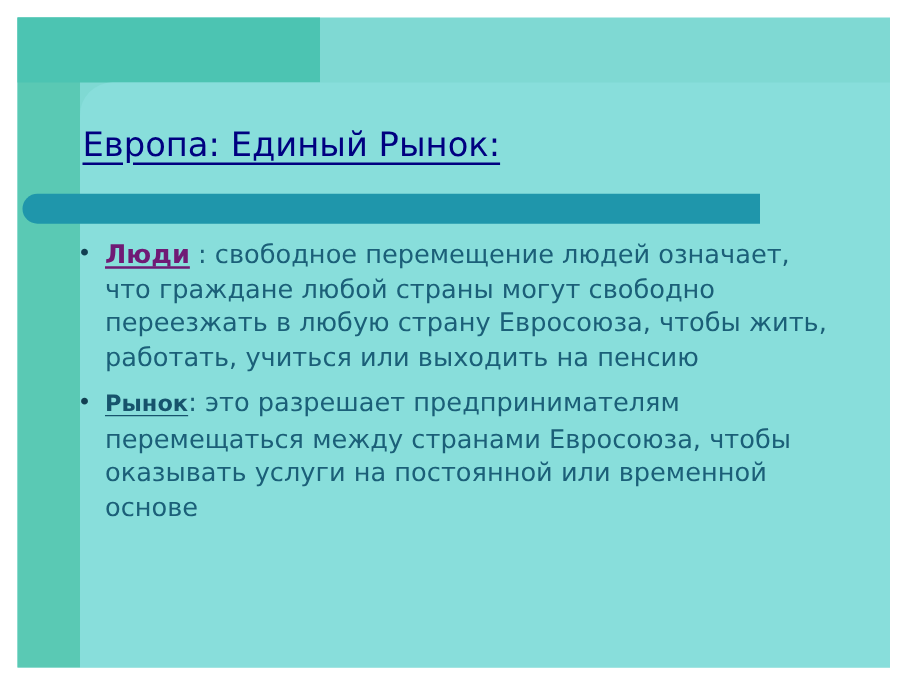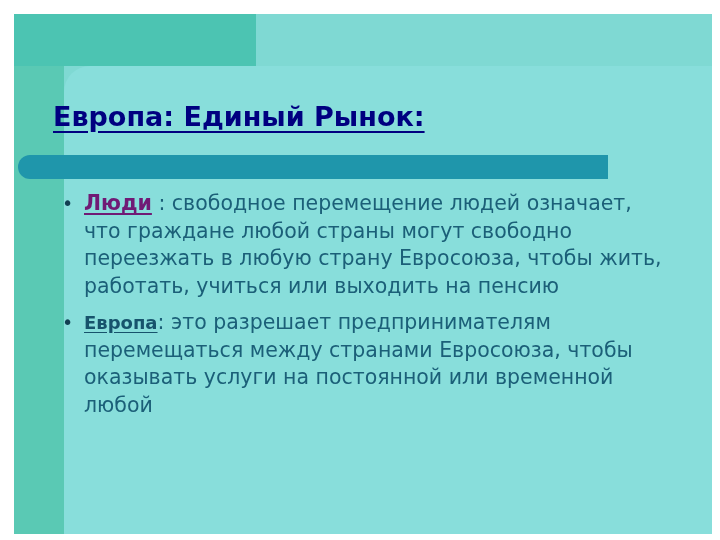--- a/index.html
+++ b/index.html
@@ -67,24 +67,24 @@
     position: absolute;
     left: 18px; top: 155px;
     width: 590px; height: 24px;
     background: #1f96ab;
     border-top-left-radius: 12px;
     border-bottom-left-radius: 12px;
   }
   
   .title {
     position: absolute;
-    left: 53px; top: 101px;
+    left: 66px; top: 101px;
     color: #000080;
     font-size: 27px;
-    font-weight: bold;
+    font-weight: normal;
     letter-spacing: 0px;
     white-space: nowrap;
   }
   .title .title-text {
     text-decoration: underline;
     text-underline-offset: 5px;
   }
   
   .body {
     position: absolute;
@@ -153,18 +153,18 @@
     <div class="bullet-block">
       <div class="bullet-row">
         <div class="bullet-mark">•</div>
         <div class="bullet-text"><span class="lead">Люди</span><span> : </span><span>свободное перемещение людей означает, что граждане любой страны могут свободно переезжать в любую страну Евросоюза, чтобы жить, работать, учиться или выходить на пенсию</span></div>
       </div>
     </div>
 
     <div class="bullet-block">
       <div class="bullet-row">
         <div class="bullet-mark">•</div>
-        <div class="bullet-text"><span class="lead-small">Европа</span><span>: </span><span>это разрешает предпринимателям перемещаться между странами Евросоюза, чтобы оказывать услуги на постоянной или временной любой</span></div>
+        <div class="bullet-text"><span class="lead-small">Рынок</span><span>: </span><span>это разрешает предпринимателям перемещаться между странами Евросоюза, чтобы оказывать услуги на постоянной или временной основе</span></div>
       </div>
     </div>
 
   </div>
 </div>
 
 </body></html>

